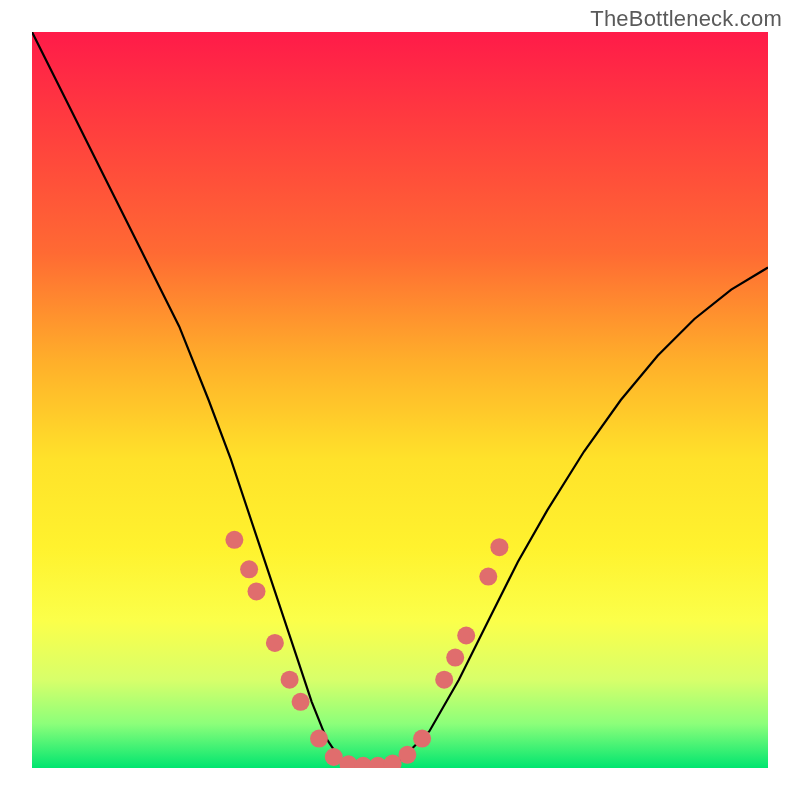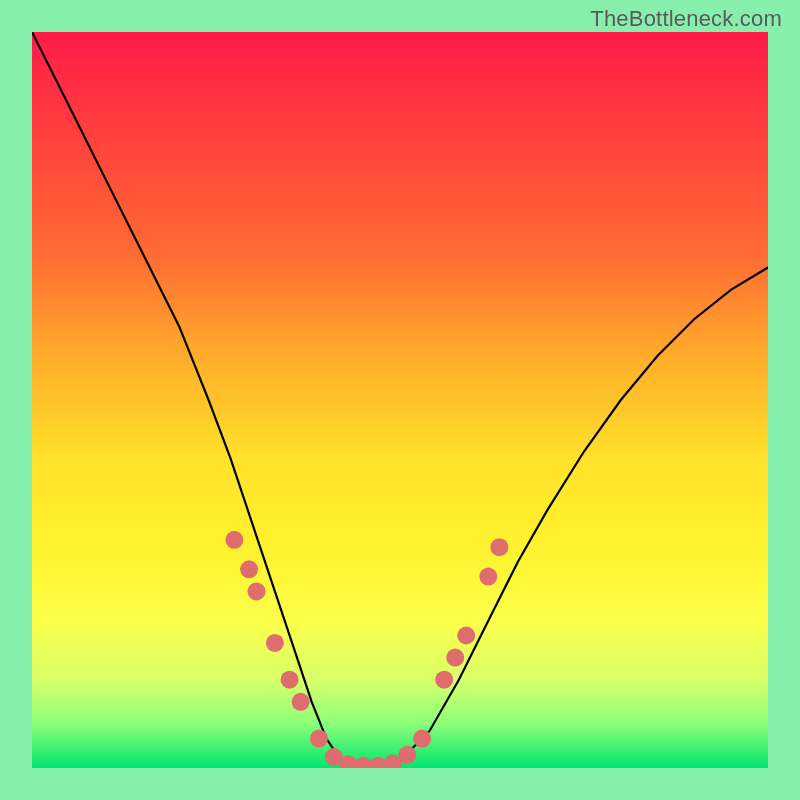--- a/index.html
+++ b/index.html
@@ -8,21 +8,21 @@
     width: 800px;
     height: 800px;
     overflow: hidden;
     background: #000;
     font-family: Arial, Helvetica, sans-serif;
   }
   .frame {
     position: relative;
     width: 800px;
     height: 800px;
-    background: #86efac;
+    background: #ffffff;
   }
   .plot-area {
     position: absolute;
     left: 32px;
     top: 32px;
     width: 736px;
     height: 736px;
     background: linear-gradient(to bottom,
       #ff1b49 0%,
       #ff3b3f 12%,

